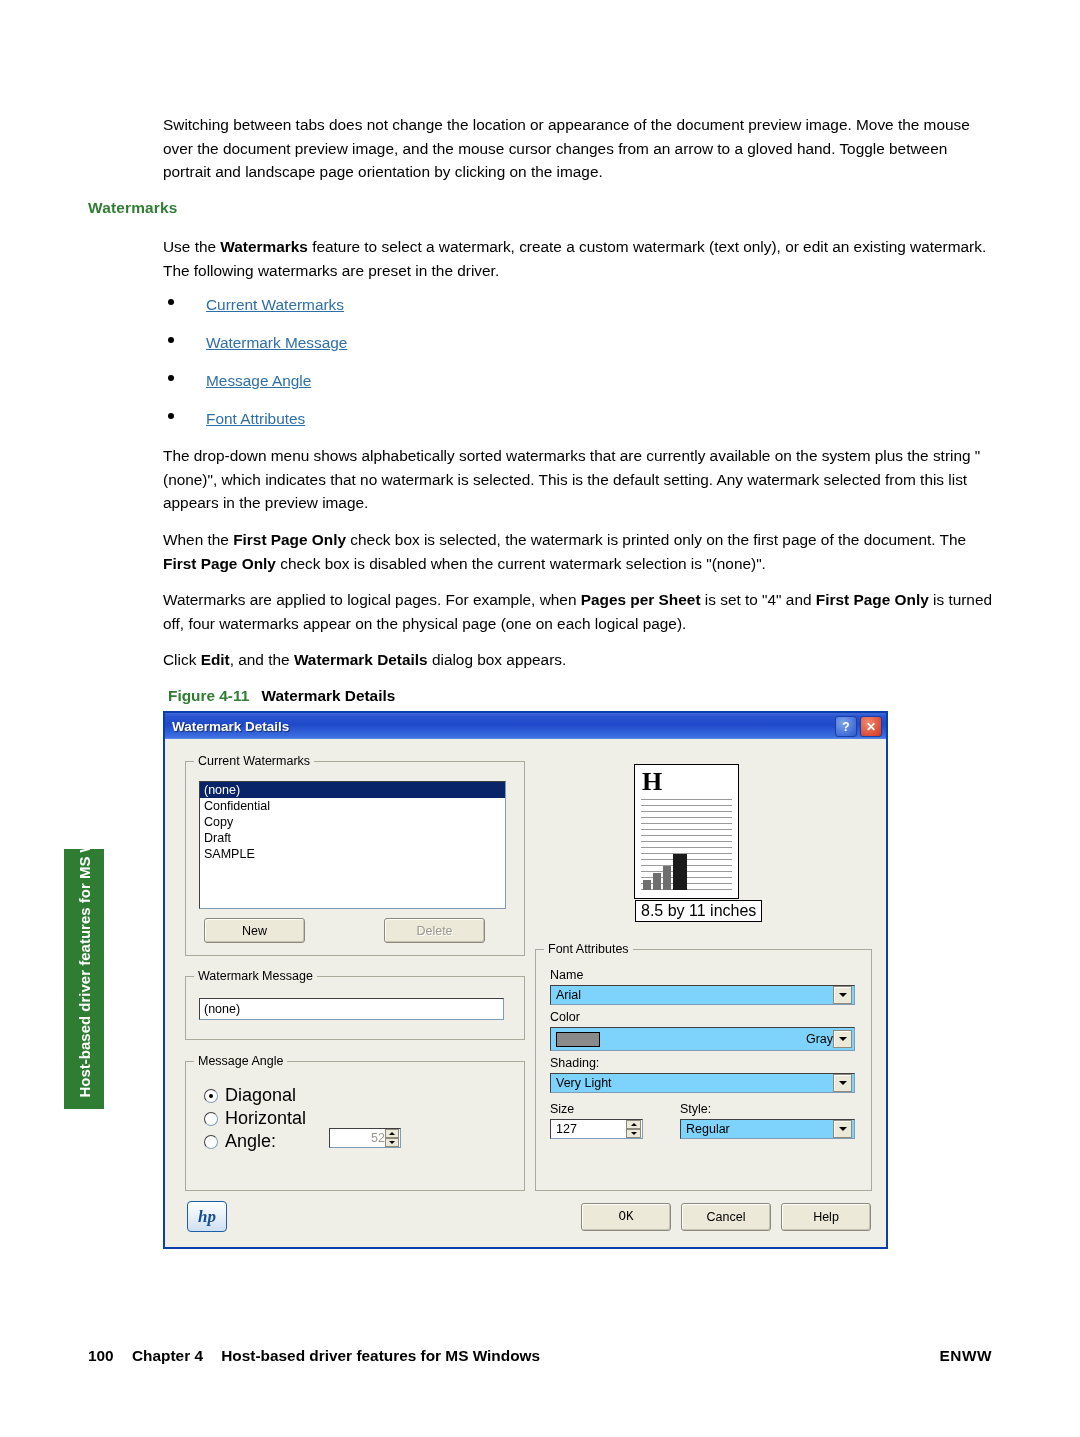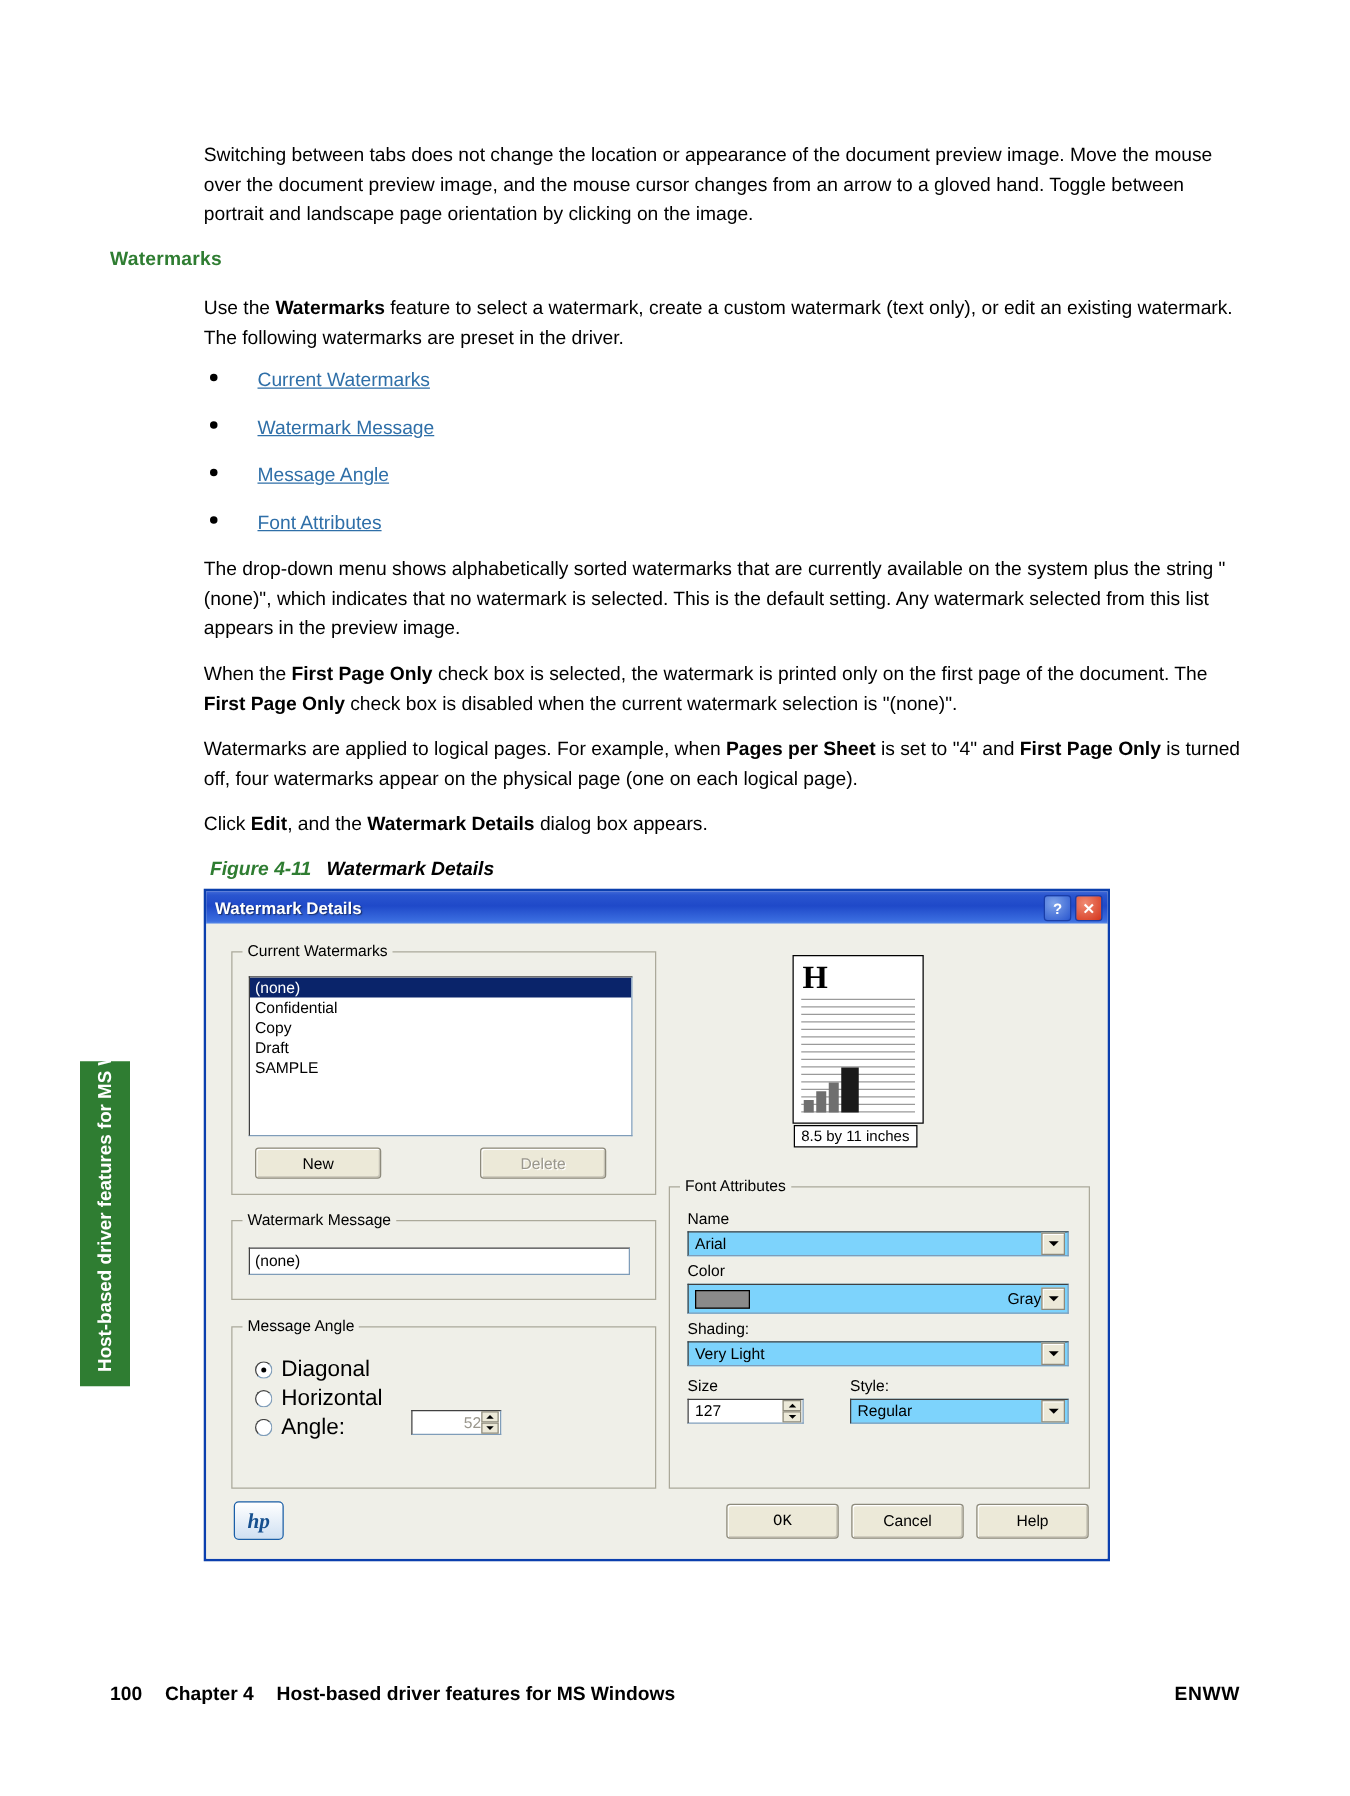--- a/index.html
+++ b/index.html
@@ -247,21 +247,21 @@
   .preview .bigH{
     position:absolute;left:7px;top:4px;
     font-family:"Liberation Serif",serif;
     font-weight:bold;font-size:26px;line-height:26px;
   }
   .bars{position:absolute;left:8px;bottom:8px;width:46px;height:36px;}
   .bars i{position:absolute;bottom:0;background:#6f6f6f;display:block;}
   .sizecap{
     position:absolute;
     border:1px solid #000;background:#fff;
-    font-size:12px;padding:1px 5px;
+    font-size:16px;padding:1px 5px;
   }
 
   .hplogo{
     position:absolute;
     width:38px;height:29px;
     border:1px solid #1a5fa8;
     border-radius:4px;
     background:linear-gradient(to bottom,#ffffff,#cfe0f2);
     display:flex;align-items:center;justify-content:center;
     color:#16508f;
@@ -308,21 +308,21 @@
   </div>
 
   <div class="para" style="left:163px;top:588px;width:832px;">
     <span>Watermarks are applied to logical pages. For example, when </span><b>Pages per Sheet</b><span> is set to "4" and </span><b>First Page Only</b><span> is turned off, four watermarks appear on the physical page (one on each logical page).</span>
   </div>
 
   <div class="para" style="left:163px;top:648px;width:832px;">
     <span>Click </span><b>Edit</b><span>, and the </span><b>Watermark Details</b><span> dialog box appears.</span>
   </div>
 
-  <div class="figcap" style="left:168px;top:687px;font-style:italic;">
+  <div class="figcap" style="left:168px;top:687px;">
     <span class="figno">Figure 4-11</span>
     <span class="figtitle" style="margin-left:8px;">Watermark Details</span>
   </div>
 
   <div class="sidetab">
     <div class="txt">Host-based driver features for MS Windows</div>
   </div>
 
   <div class="dialog">
 

